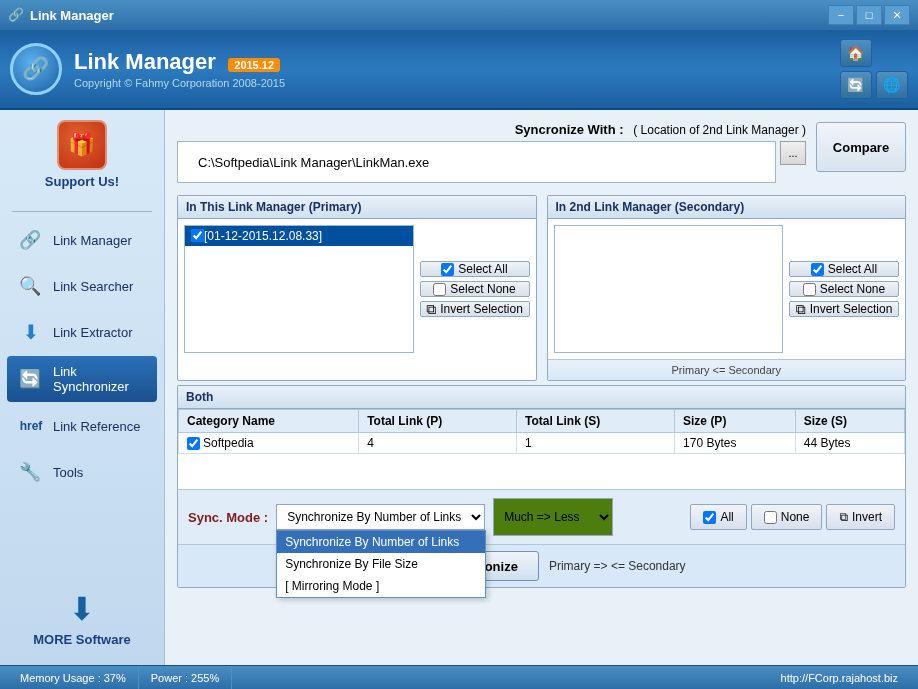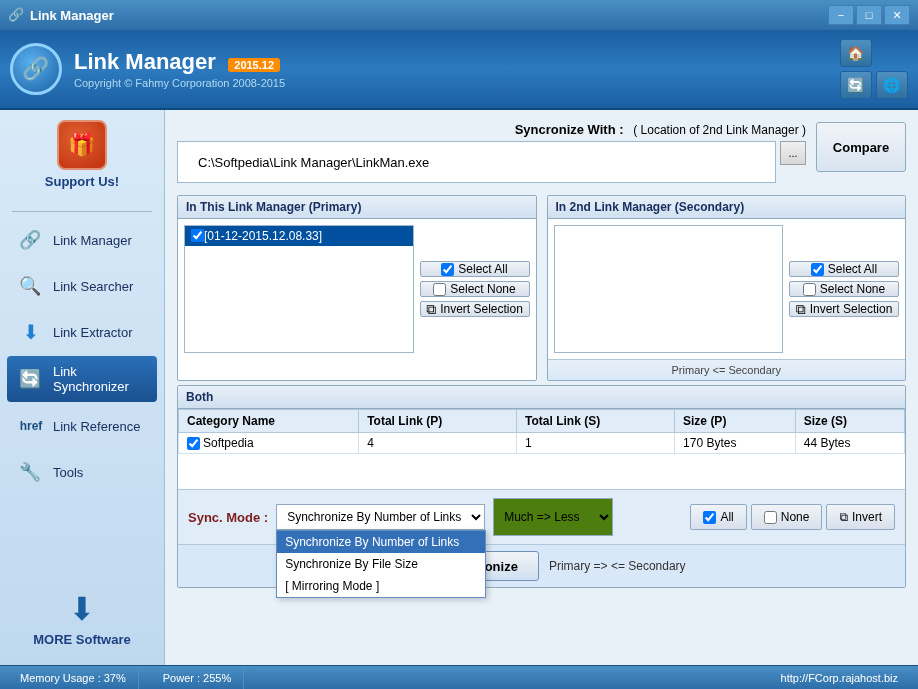--- a/index.html
+++ b/index.html
@@ -221,21 +221,21 @@
       height: 30px; padding: 0 20px;
       background: linear-gradient(to bottom, #f0f4f8, #d0e0f0);
       border: 1px solid #7090b8; font-size: 13px; font-weight: bold;
       cursor: pointer; display: flex; align-items: center; gap: 6px; border-radius: 3px;
     }
 
     
     .status-bar {
       height: 24px; background: linear-gradient(to bottom, #4a8fc4, #2d6ea8);
       display: flex; align-items: flex-start; padding: 0 8px;
-      font-size: 11px; color: white; gap: 12px;
+      font-size: 11px; color: white; gap: 0;
       border-top: 1px solid #1a5080;
     }
     .status-segment {
       padding: 0 12px; border-right: 1px solid #5090c0;
       height: 100%; display: flex; align-items: center;
     }
     .status-segment:last-child { border-right: none; margin-left: auto; }
 
     
     .cb-label { display: flex; align-items: center; gap: 3px; font-size: 12px; }

